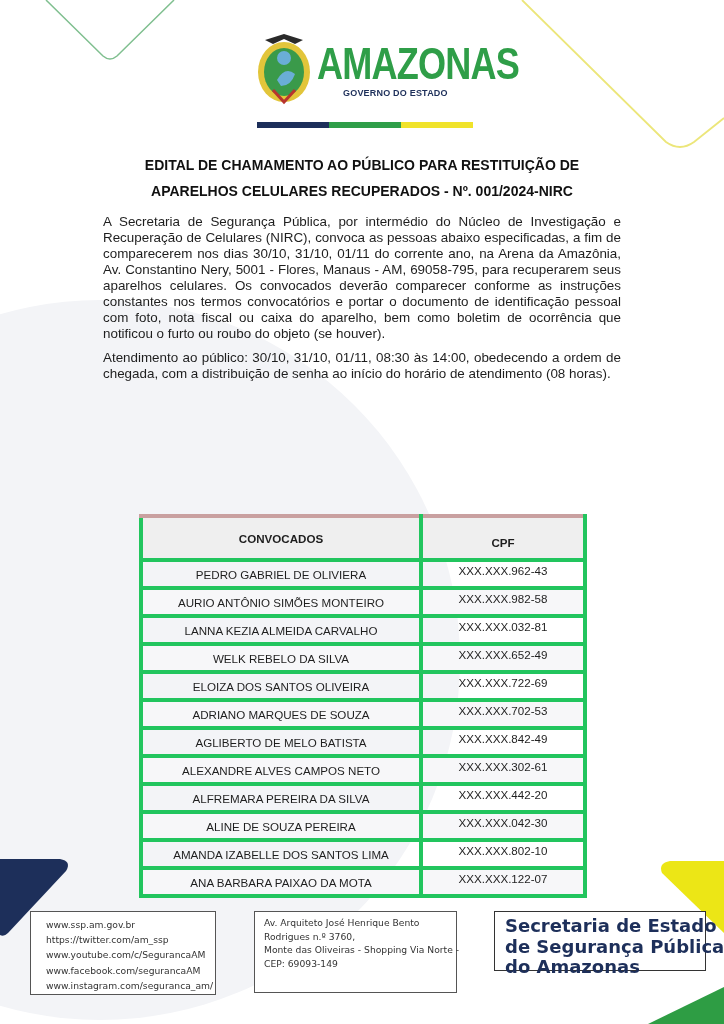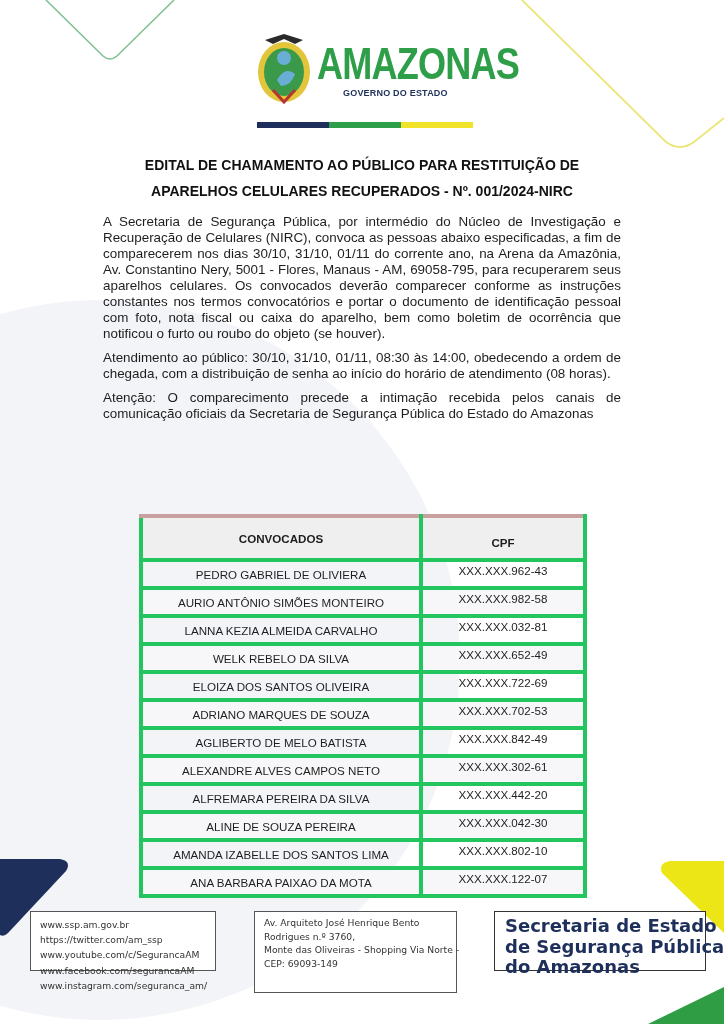--- a/index.html
+++ b/index.html
@@ -15,21 +15,21 @@
   .body-text{position:absolute;left:103px;top:214px;width:518px;font-size:13.4px;line-height:16px;text-align:justify;z-index:2;color:#1e1e1e;}
   .body-text p{margin:0 0 8px 0;}
   table.conv{position:absolute;left:139px;top:514px;width:448px;border-collapse:collapse;z-index:2;font-size:11.6px;}
   table.conv th, table.conv td{border:4px solid #22c55e;height:24px;padding:0;text-align:center;color:#1e1e1e;}
   table.conv th{background:#efefef;font-weight:bold;border-top-color:#c9a0a0;}
   table.conv th.name-h{width:276px;vertical-align:middle;}
   table.conv th.cpf-h{vertical-align:top;padding-top:18px;height:22px;}
   table.conv td.cpf{vertical-align:top;padding-top:2px;height:22px;}
   table.conv tr:nth-child(even) td{background:#f7f7f9;}
   .foot-box{position:absolute;z-index:2;border:1px solid #555;background:#fff;font-family:"DejaVu Sans",sans-serif;}
-  .links{left:30px;top:911px;width:186px;height:60px;padding:5px 0 0 9px;box-sizing:border-box;font-size:9.2px;line-height:15.2px;color:#333;}
+  .links{left:30px;top:911px;width:186px;height:84px;padding:5px 0 0 15px;box-sizing:border-box;font-size:9.2px;line-height:15.2px;color:#333;}
   .addr{left:254px;top:911px;width:203px;height:82px;padding:4px 0 0 9px;box-sizing:border-box;font-size:9.2px;line-height:13.5px;color:#333;}
   .ssp{left:494px;top:911px;width:212px;height:60px;padding:4px 0 0 10px;box-sizing:border-box;font-size:18px;line-height:20.5px;font-weight:bold;color:#1d2f5a;border-color:#333;}
   .foot-box div{white-space:nowrap;}
 </style>
 </head>
 <body>
 
 <div class="watermark"></div>
 
 <svg class="deco" style="left:0;top:0" width="724" height="160">
@@ -59,21 +59,20 @@
 </div>
 
 <div class="title">
   <div>EDITAL DE CHAMAMENTO AO PÚBLICO PARA RESTITUIÇÃO DE</div>
   <div>APARELHOS CELULARES RECUPERADOS - Nº. 001/2024-NIRC</div>
 </div>
 
 <div class="body-text">
   <p>A Secretaria de Segurança Pública, por intermédio do Núcleo de Investigação e Recuperação de Celulares (NIRC), convoca as pessoas abaixo especificadas, a fim de comparecerem nos dias 30/10, 31/10, 01/11 do corrente ano, na Arena da Amazônia, Av. Constantino Nery, 5001 - Flores, Manaus - AM, 69058-795, para recuperarem seus aparelhos celulares. Os convocados deverão comparecer conforme as instruções constantes nos termos convocatórios e portar o documento de identificação pessoal com foto, nota fiscal ou caixa do aparelho, bem como boletim de ocorrência que notificou o furto ou roubo do objeto (se houver).</p>
   <p>Atendimento ao público: 30/10, 31/10, 01/11, 08:30 às 14:00, obedecendo a ordem de chegada, com a distribuição de senha ao início do horário de atendimento (08 horas).</p>
-  <p>Atenção: O comparecimento precede a intimação recebida pelos canais de comunicação oficiais da Secretaria de Segurança Pública do Estado do Amazonas</p>
 </div>
 
 <table class="conv">
   <thead>
     <tr>
       <th class="name-h">CONVOCADOS</th>
       <th class="cpf-h">CPF</th>
     </tr>
   </thead>
   <tbody id="rows">

